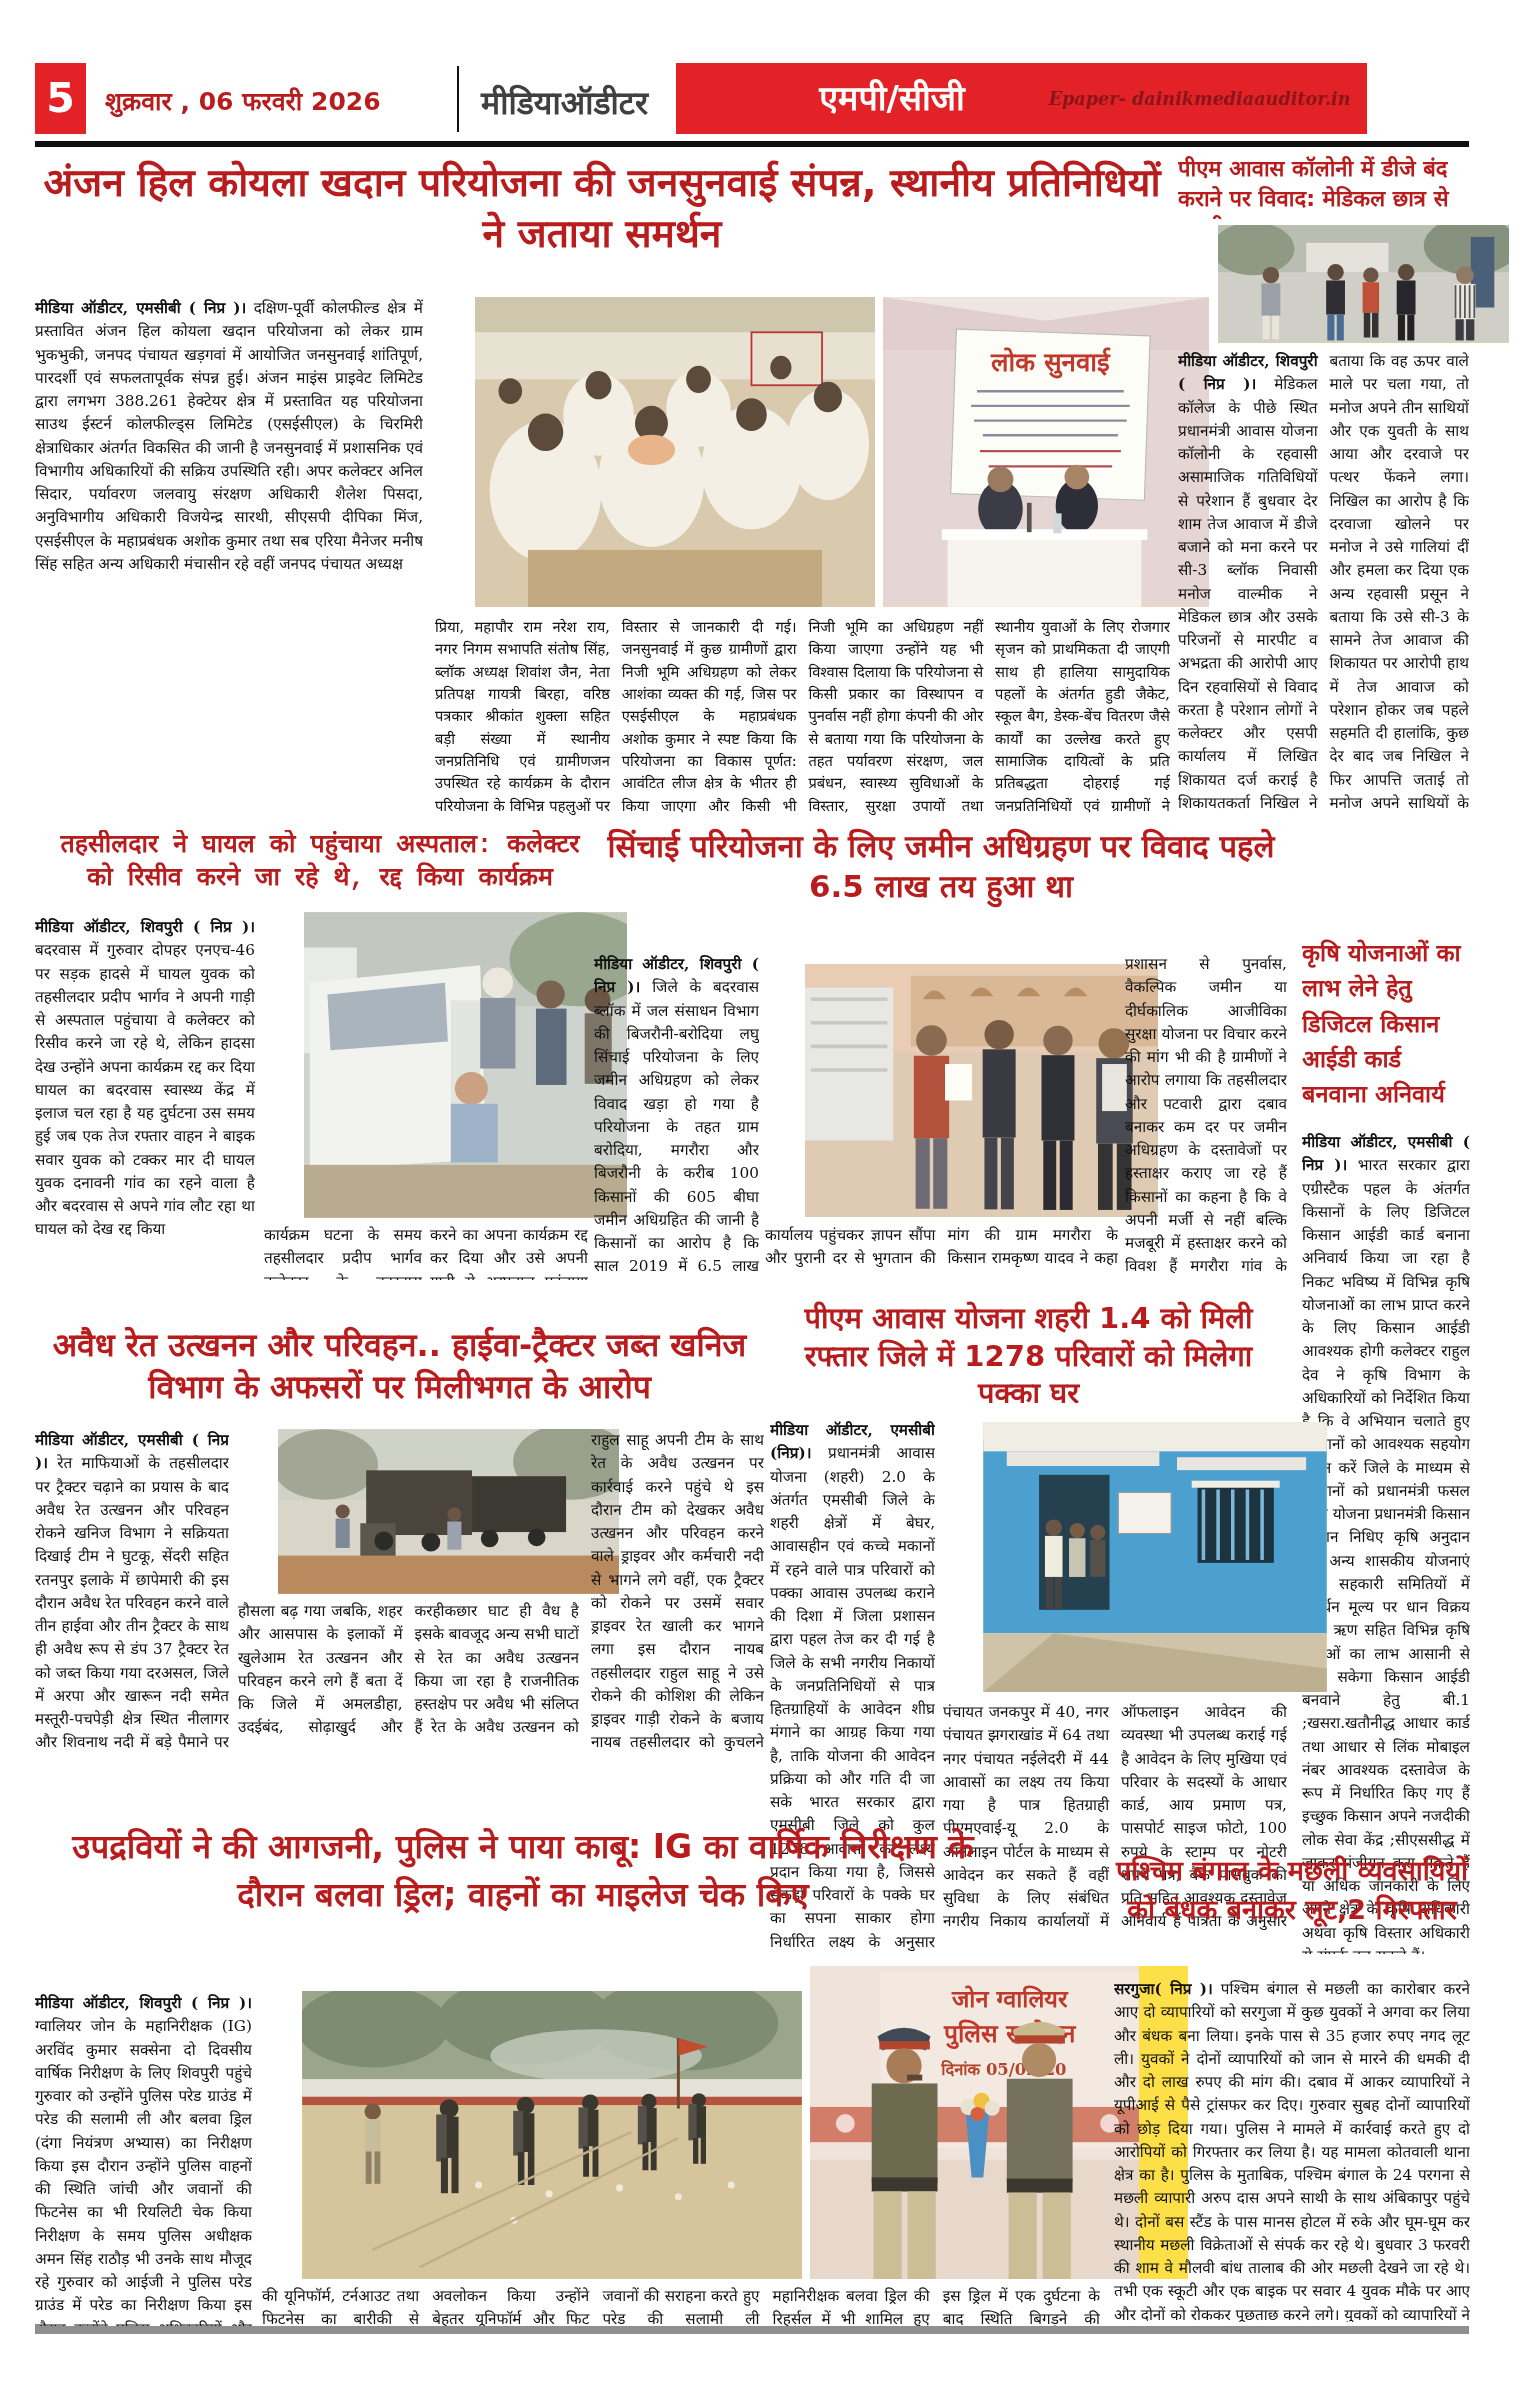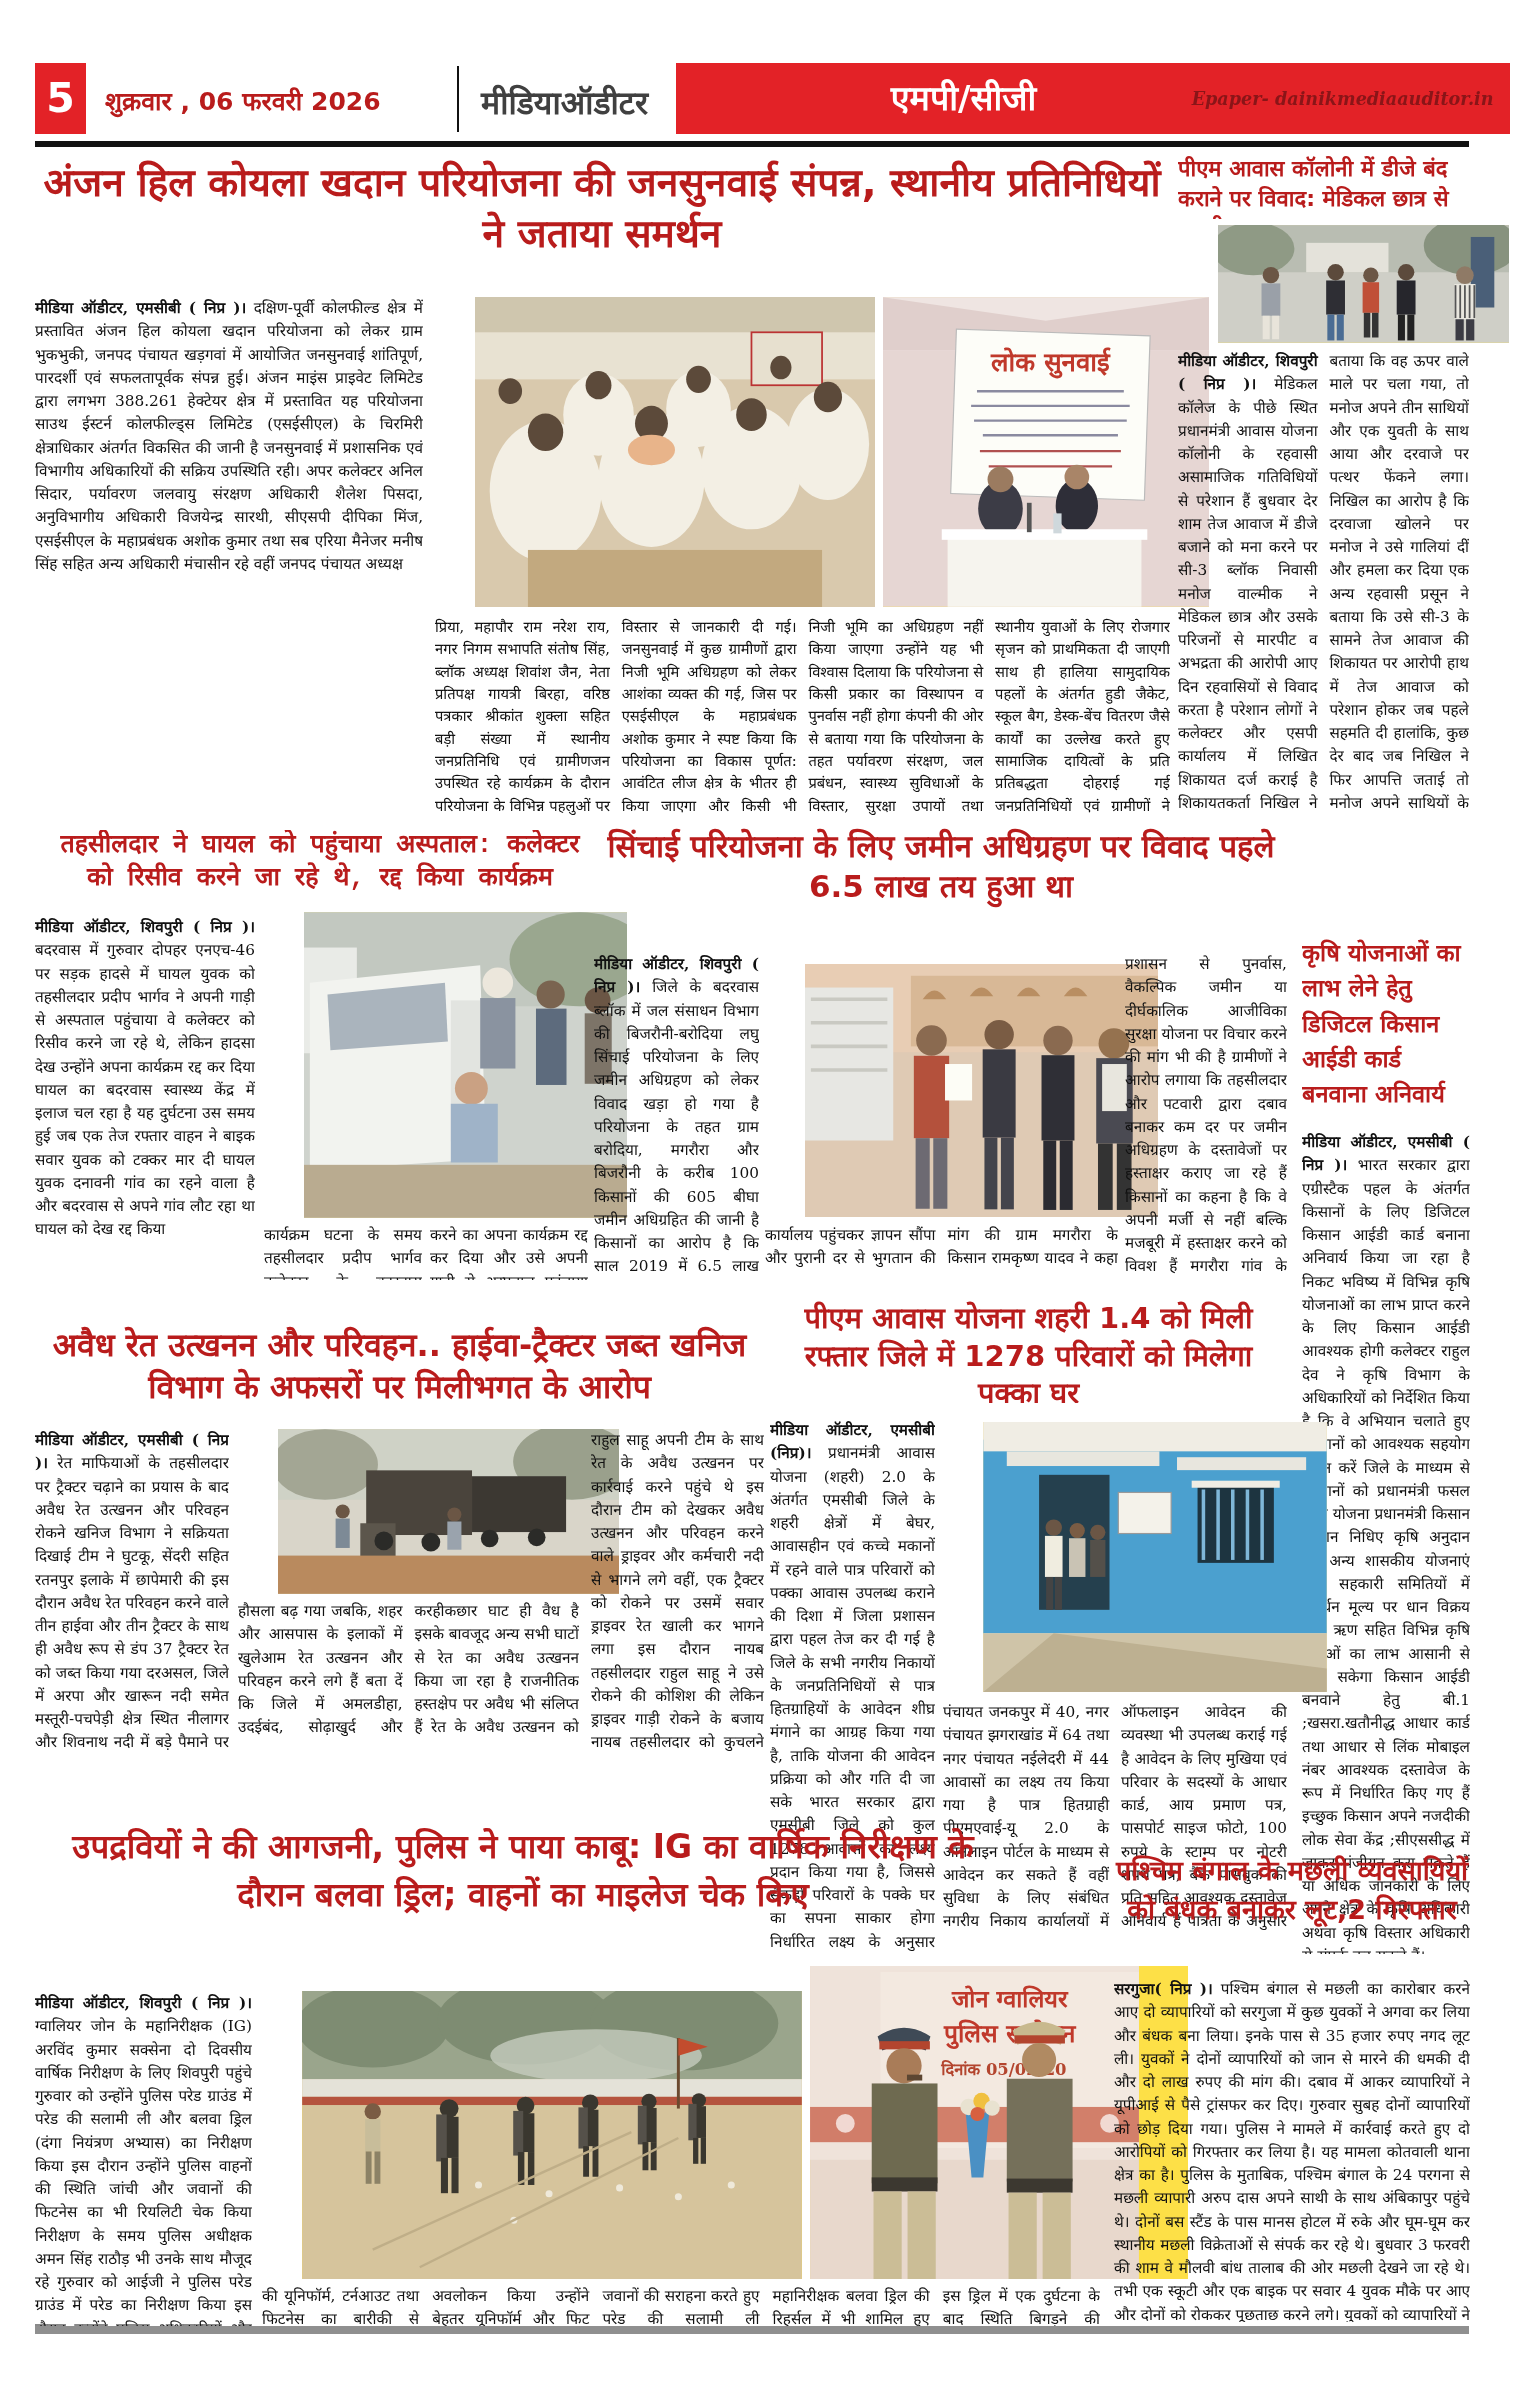--- a/index.html
+++ b/index.html
@@ -22,21 +22,21 @@
 <body>
 
 <div id="page">
 
   <div class="abs red" style="left:35px;top:63px;width:51px;height:71px;">
     <div class="sans" style="color:#fff;font-size:41px;font-weight:700;text-align:center;line-height:71px;">5</div>
   </div>
   <div class="abs sans hl" style="left:105px;top:86px;font-size:25px;">शुक्रवार , 06 फरवरी 2026</div>
   <div class="abs" style="left:457px;top:66px;width:2.4px;height:66px;background:#111;"></div>
   <div class="abs sans" style="left:481px;top:80px;font-size:32px;font-weight:700;color:#404040;">मीडियाऑडीटर</div>
-  <div class="abs red" style="left:676px;top:63px;width:834px;height:71px;">
+  <div class="abs red" style="left:676px;top:63px;width:691px;height:71px;">
     <div class="abs sans" style="left:0;right:259px;top:0;height:71px;line-height:71px;text-align:center;color:#ffffff;font-size:34px;font-weight:700;">एमपी/सीजी</div>
     <div class="abs" style="right:16.5px;top:25px;font-size:17.6px;font-weight:700;font-style:italic;color:#8a1518;">Epaper- dainikmediaauditor.in</div>
   </div>
   <div class="abs" style="left:35px;top:141px;width:1434px;height:5.9px;background:#111;"></div>
 
   <div class="abs sans hl center" style="left:35px;top:158px;width:1134px;height:132px;font-size:39px;overflow:hidden;">अंजन हिल कोयला खदान परियोजना की जनसुनवाई संपन्न, स्थानीय प्रतिनिधियों ने जताया समर्थन</div>
 
   <div class="abs body-text" style="left:35px;top:297px;width:388px;height:525px;">
     <span class="by">मीडिया ऑडीटर, एमसीबी ( निप्र )।</span>
     <span>दक्षिण-पूर्वी कोलफील्ड क्षेत्र में प्रस्तावित अंजन हिल कोयला खदान परियोजना को लेकर ग्राम भुकभुकी, जनपद पंचायत खड़गवां में आयोजित जनसुनवाई शांतिपूर्ण, पारदर्शी एवं सफलतापूर्वक संपन्न हुई। अंजन माइंस प्राइवेट लिमिटेड द्वारा लगभग 388.261 हेक्टेयर क्षेत्र में प्रस्तावित यह परियोजना साउथ ईस्टर्न कोलफील्ड्स लिमिटेड (एसईसीएल) के चिरमिरी क्षेत्राधिकार अंतर्गत विकसित की जानी है जनसुनवाई में प्रशासनिक एवं विभागीय अधिकारियों की सक्रिय उपस्थिति रही। अपर कलेक्टर अनिल सिदार, पर्यावरण जलवायु संरक्षण अधिकारी शैलेश पिसदा, अनुविभागीय अधिकारी विजयेन्द्र सारथी, सीएसपी दीपिका मिंज, एसईसीएल के महाप्रबंधक अशोक कुमार तथा सब एरिया मैनेजर मनीष सिंह सहित अन्य अधिकारी मंचासीन रहे वहीं जनपद पंचायत अध्यक्ष</span>

